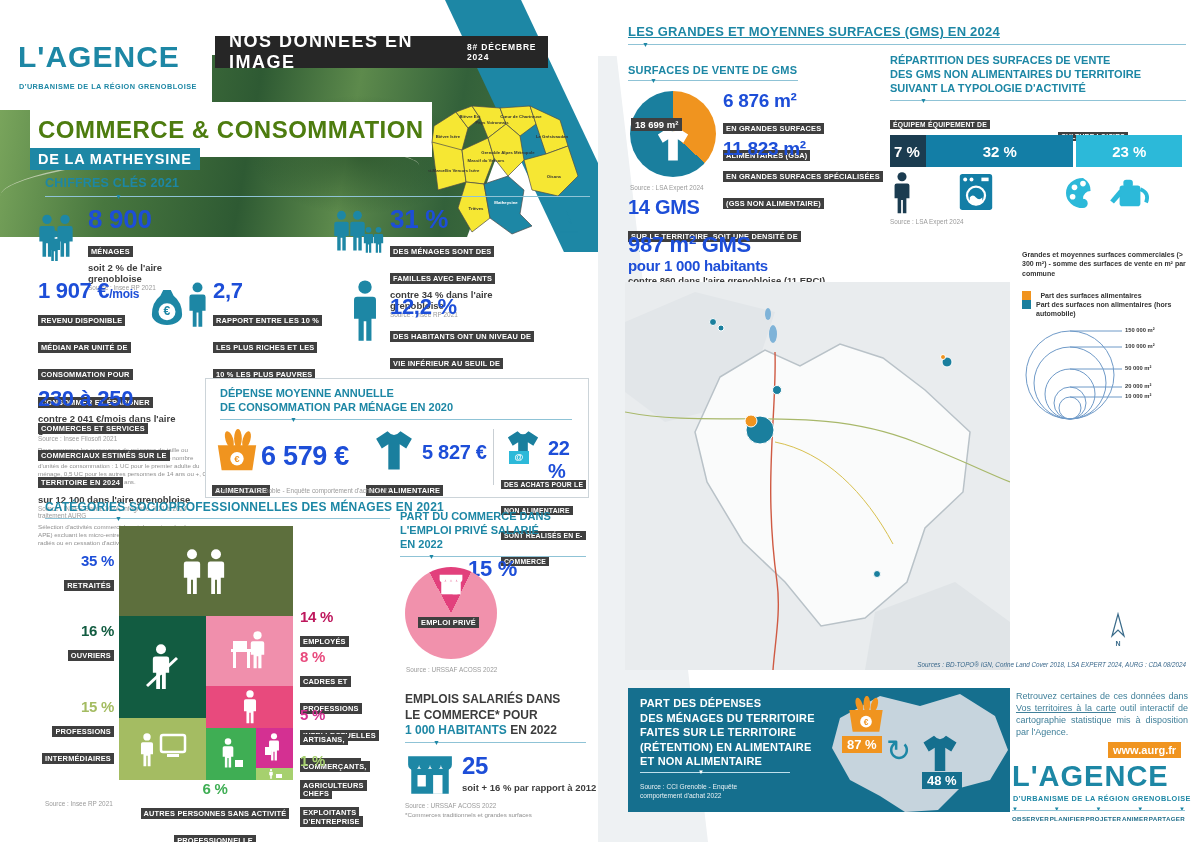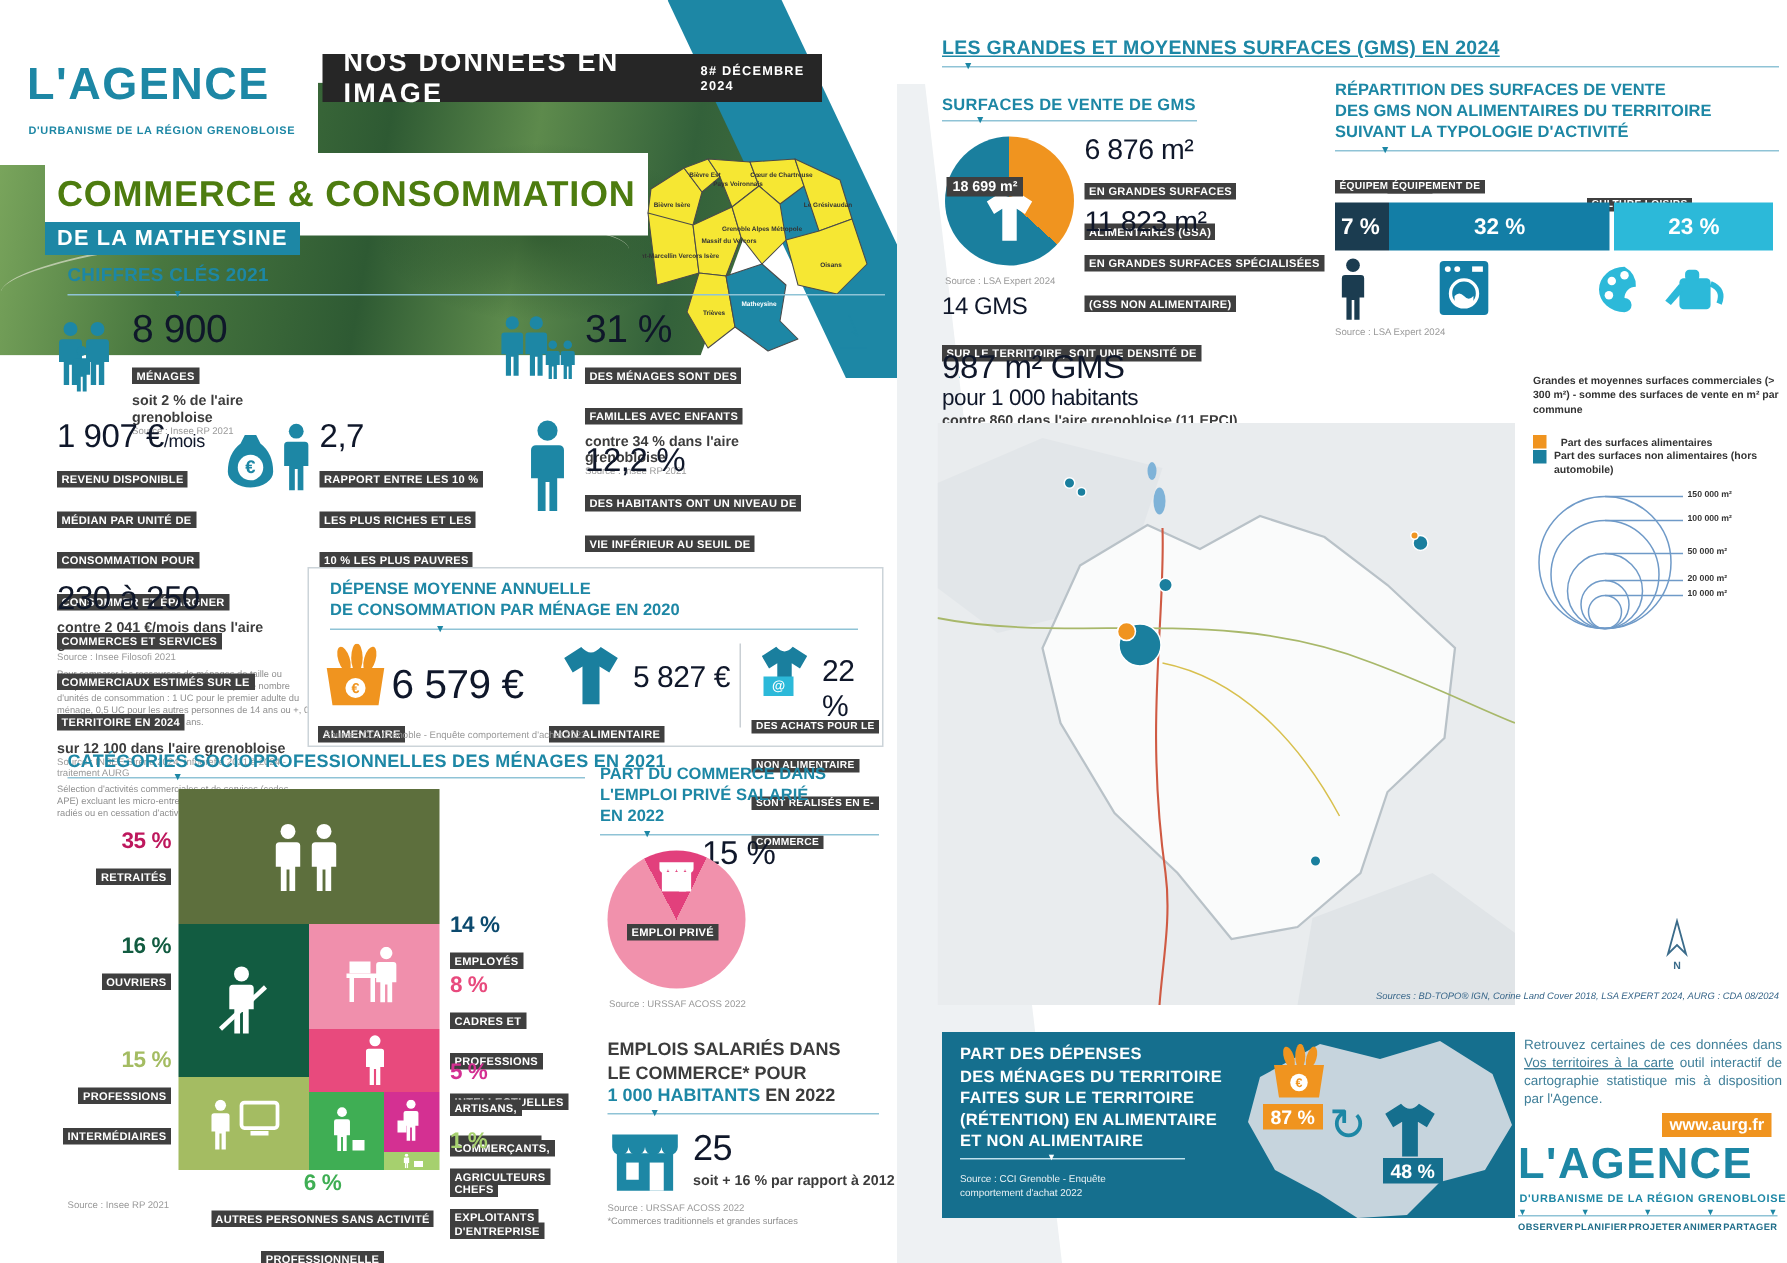--- a/index.html
+++ b/index.html
@@ -4,21 +4,21 @@
 <style>
   html,body{margin:0;padding:0;background:#ffffff;}
   #page{position:relative;width:1191px;height:842px;overflow:hidden;background:#fff;
         font-family:"Liberation Sans",sans-serif;color:#3c3c3c;}
   .abs{position:absolute;}
   
   .sec{color:#1d87a5;font-weight:bold;font-size:12.5px;letter-spacing:.2px;}
   .sec-s{color:#1d87a5;font-weight:bold;font-size:11px;line-height:1.25;}
   .rule{border-top:1.5px solid #8fc3d6;}
   .rule i{position:absolute;top:-4px;left:70px;font-style:normal;color:#1d87a5;font-size:7px;line-height:1;}
-  .big{color:#0f172a;font-weight:normal;letter-spacing:-.3px;}
+  .big{color:#1d4ed8;font-weight:bold;letter-spacing:-.3px;}
   .chipw{line-height:1.7;}
   .chip{display:inline;background:#3f3f3f;color:#fff;font-weight:bold;font-size:7.4px;
         padding:1px 3px;box-decoration-break:clone;-webkit-box-decoration-break:clone;letter-spacing:.2px;}
   .bnote{font-size:9.5px;font-weight:bold;color:#3c3c3c;}
   .src{font-size:6.4px;color:#9a9a9a;}
   .fnote{font-size:6.2px;color:#8f8f8f;line-height:1.3;}
   .w{color:#fff;}
   
   #photo{left:0;top:55px;width:556px;height:182px;
      background:linear-gradient(100deg,#7da85e 0%,#48773f 22%,#2e5a33 45%,#5d8a4c 62%,#33613a 80%,#49763f 100%);
@@ -326,33 +326,33 @@
     </div>
     <div class="tm" style="left: 137px; top: 242px; width: 37px; height: 12px; background: rgb(166, 208, 110);">
       <svg width="16" height="10" style="color:#fff">
           <use href="#i-person" x="0" y="0" width="8" height="10" fill="currentColor"></use>
           <rect x="9" y="5" width="6" height="4" fill="#fff"></rect>
         </svg>
     </div>
   </div>
 
   <div class="abs" style="left:28px;top:552px;width:86px;text-align:right;">
-    <div class="pct" style="color: #be185d;">35 %</div>
+    <div class="pct" style="color: #1d4ed8;">35 %</div>
     <div class="chipw"><span class="chip">RETRAITÉS</span></div>
   </div>
   <div class="abs" style="left:28px;top:622px;width:86px;text-align:right;">
     <div class="pct" style="color: rgb(18, 92, 65);">16 %</div>
     <div class="chipw"><span class="chip">OUVRIERS</span></div>
   </div>
   <div class="abs" style="left:20px;top:698px;width:94px;text-align:right;">
     <div class="pct" style="color: rgb(164, 188, 98);">15 %</div>
     <div class="chipw"><span class="chip">PROFESSIONS INTERMÉDIAIRES</span></div>
   </div>
   <div class="abs" style="left:300px;top:608px;width:88px;">
-    <div class="pct" style="color: #0c4a6e;">14 %</div>
+    <div class="pct" style="color: #be185d;">14 %</div>
     <div class="chipw"><span class="chip">EMPLOYÉS</span></div>
   </div>
   <div class="abs" style="left:300px;top:648px;width:70px;">
     <div class="pct" style="color: rgb(232, 74, 125);">8 %</div>
     <div class="chipw"><span class="chip">CADRES ET PROFESSIONS INTELLECTUELLES SUPÉRIEURES</span></div>
   </div>
   <div class="abs" style="left:300px;top:706px;width:78px;">
     <div class="pct" style="color: rgb(212, 48, 146);">5 %</div>
     <div class="chipw"><span class="chip">ARTISANS, COMMERÇANTS, CHEFS D'ENTREPRISE</span></div>
   </div>
@@ -409,21 +409,21 @@
   <svg class="abs" style="left:651px;top:124px;color:#fff" width="44" height="40">
       <use href="#i-tshirt" width="44" height="40" fill="currentColor"></use>
     </svg>
   <div class="abs" style="left:631px;top:118px;background:#3f3f3f;color:#fff;font-weight:bold;font-size:9.5px;padding:1px 4px;">18 699 m²</div>
   <div class="abs big" style="left:723px;top:90px;font-size:19px;">6 876 m²</div>
   <div class="abs chipw" style="left:723px;top:112px;width:132px;"><span class="chip">EN GRANDES SURFACES ALIMENTAIRES (GSA)</span></div>
   <div class="abs big" style="left:723px;top:138px;font-size:19px;">11 823 m²</div>
   <div class="abs chipw" style="left:723px;top:160px;width:162px;"><span class="chip">EN GRANDES SURFACES SPÉCIALISÉES (GSS NON ALIMENTAIRE)</span></div>
   <div class="abs src" style="left:630px;top:184px;">Source : LSA Expert 2024</div>
 
-  <div class="abs big" style="left:628px;top:196px;font-size:16px;">14 GMS</div>
+  <div class="abs big" style="left:628px;top:196px;font-size:20px;">14 GMS</div>
   <div class="abs chipw" style="left:628px;top:220px;width:210px;"><span class="chip">SUR LE TERRITOIRE, SOIT UNE DENSITÉ DE</span></div>
   <div class="abs big" style="left:628px;top:232px;font-size:22px;">987 m² GMS</div>
   <div class="abs big" style="left:628px;top:257px;font-size:15px;">pour 1 000 habitants</div>
   <div class="abs bnote" style="left:628px;top:275px;">contre 860 dans l'aire grenobloise (11 EPCI)</div>
   <div class="abs src" style="left:628px;top:287px;">Source : LSA Expert 2024</div>
 
   <div class="abs sec-s" style="left:890px;top:54px;">RÉPARTITION DES SURFACES DE VENTE</div>
   <div class="abs sec-s" style="left:890px;top:68px;">DES GMS NON ALIMENTAIRES DU TERRITOIRE</div>
   <div class="abs sec-s" style="left:890px;top:82px;">SUIVANT LA TYPOLOGIE D'ACTIVITÉ</div>
   <div class="abs rule" style="left:890px;top:100px;width:296px;">

